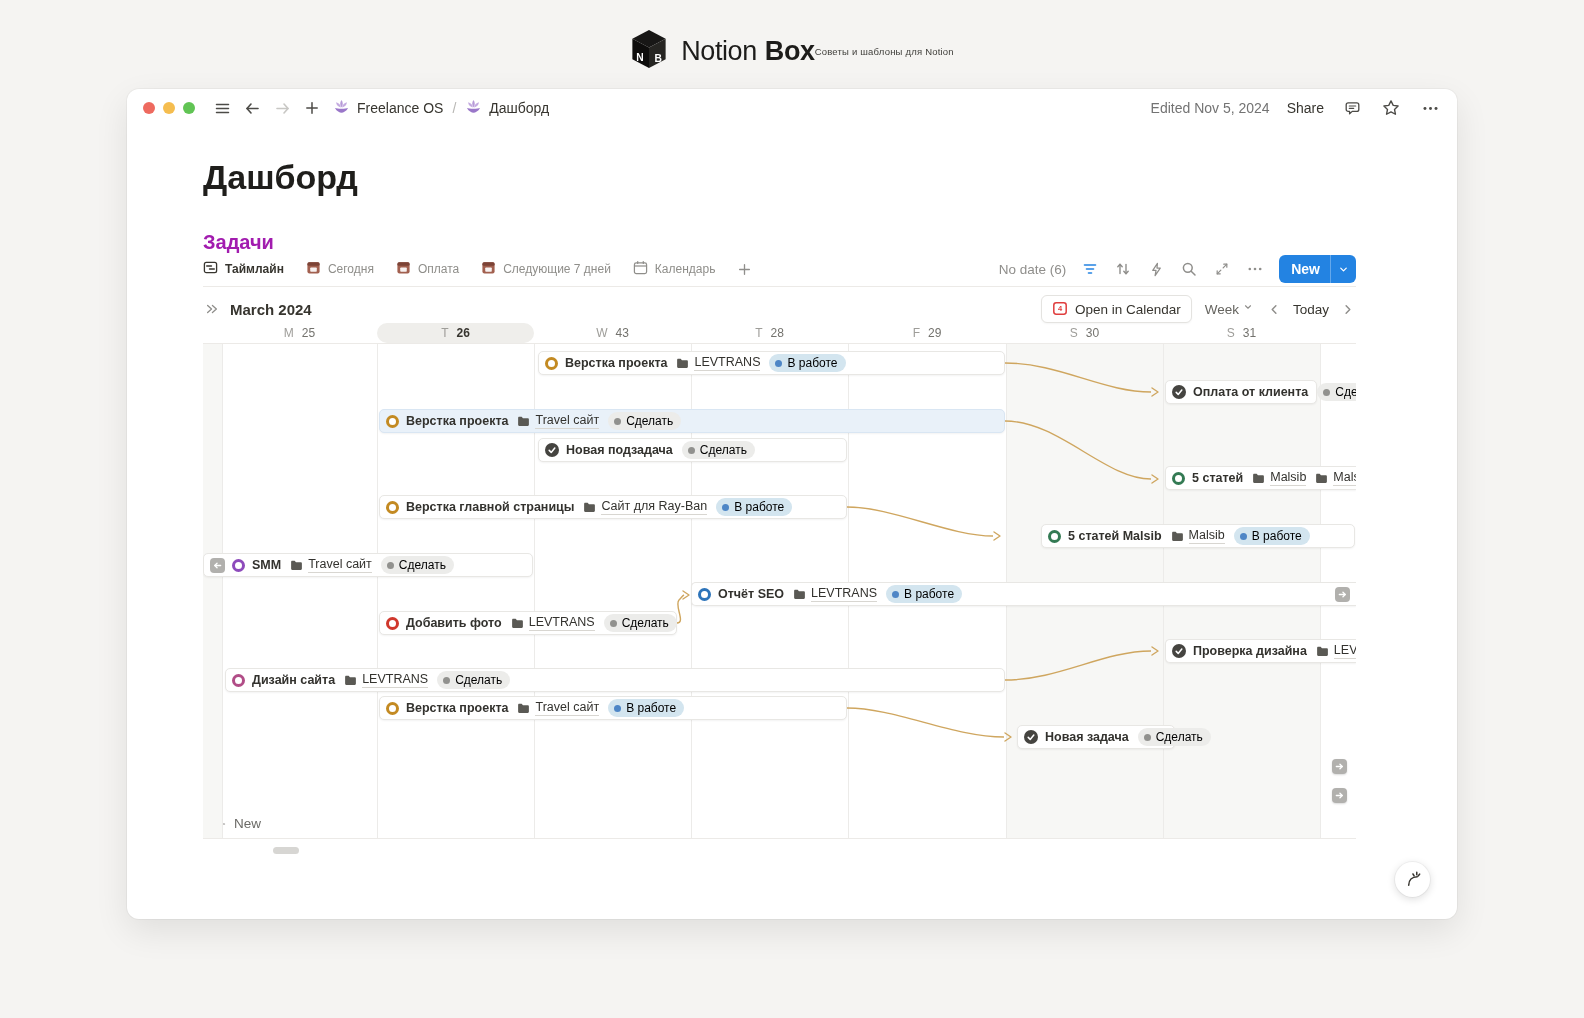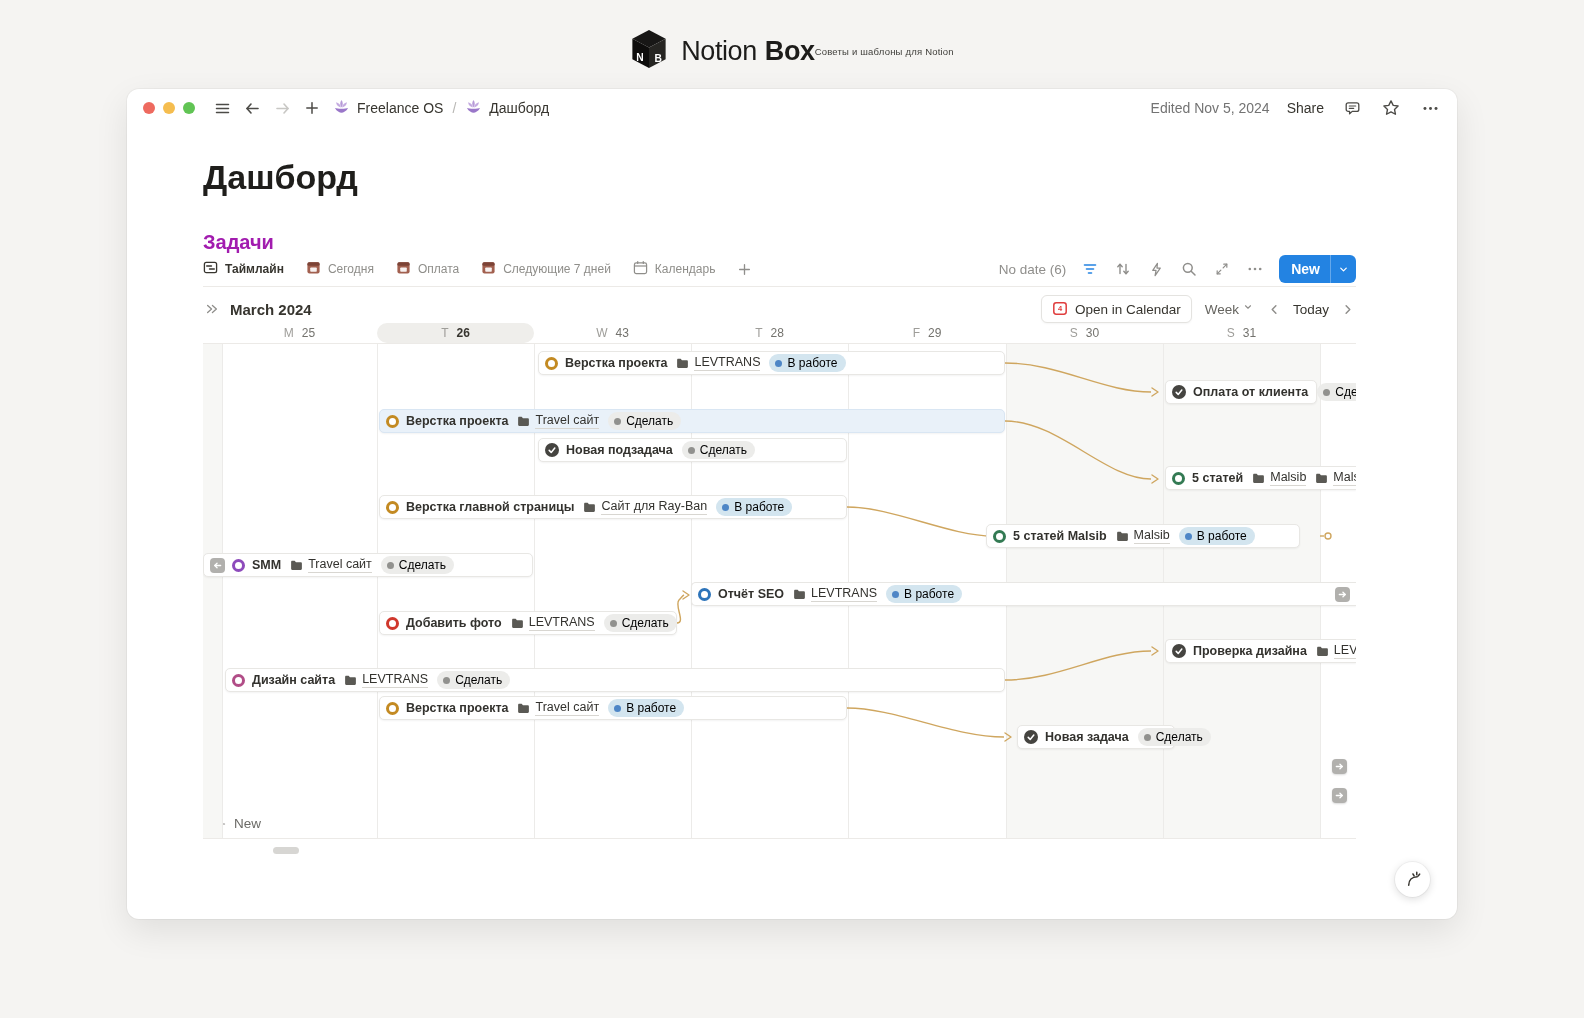--- a/index.html
+++ b/index.html
@@ -526,21 +526,21 @@
                   <path d="M1.2 3.2 C1.2 2.5 1.7 2 2.4 2 H5 L6.4 3.4 H11.6 C12.3 3.4 12.8 3.9 12.8 4.6 V10.6 C12.8 11.3 12.3 11.8 11.6 11.8 H2.4 C1.7 11.8 1.2 11.3 1.2 10.6 Z" fill="#5a5954"></path>
                 </svg>
               </span>
               <span class="lbl">Сайт для Ray-Ban</span>
             </span>
             <span class="pill" style="background: rgb(211, 229, 239);">
               <span class="dot" style="background: rgb(78, 134, 198);"></span>
               <span>В работе</span>
             </span>
           </div>
-          <div class="card" style="left: 783px; top: 180px; width: 314px;">
+          <div class="card" style="left: 838px; top: 180px; width: 314px;">
             <span class="donut" style="border-color: rgb(51, 122, 83);"></span>
             <span class="card-title">5 статей Malsib</span>
             <span class="card-link">
               <span style="display: inline-flex;">
                 <svg width="13" height="13" viewBox="0 0 14 14">
                   <path d="M1.2 3.2 C1.2 2.5 1.7 2 2.4 2 H5 L6.4 3.4 H11.6 C12.3 3.4 12.8 3.9 12.8 4.6 V10.6 C12.8 11.3 12.3 11.8 11.6 11.8 H2.4 C1.7 11.8 1.2 11.3 1.2 10.6 Z" fill="#5a5954"></path>
                 </svg>
               </span>
               <span class="lbl">Malsib</span>
             </span>

